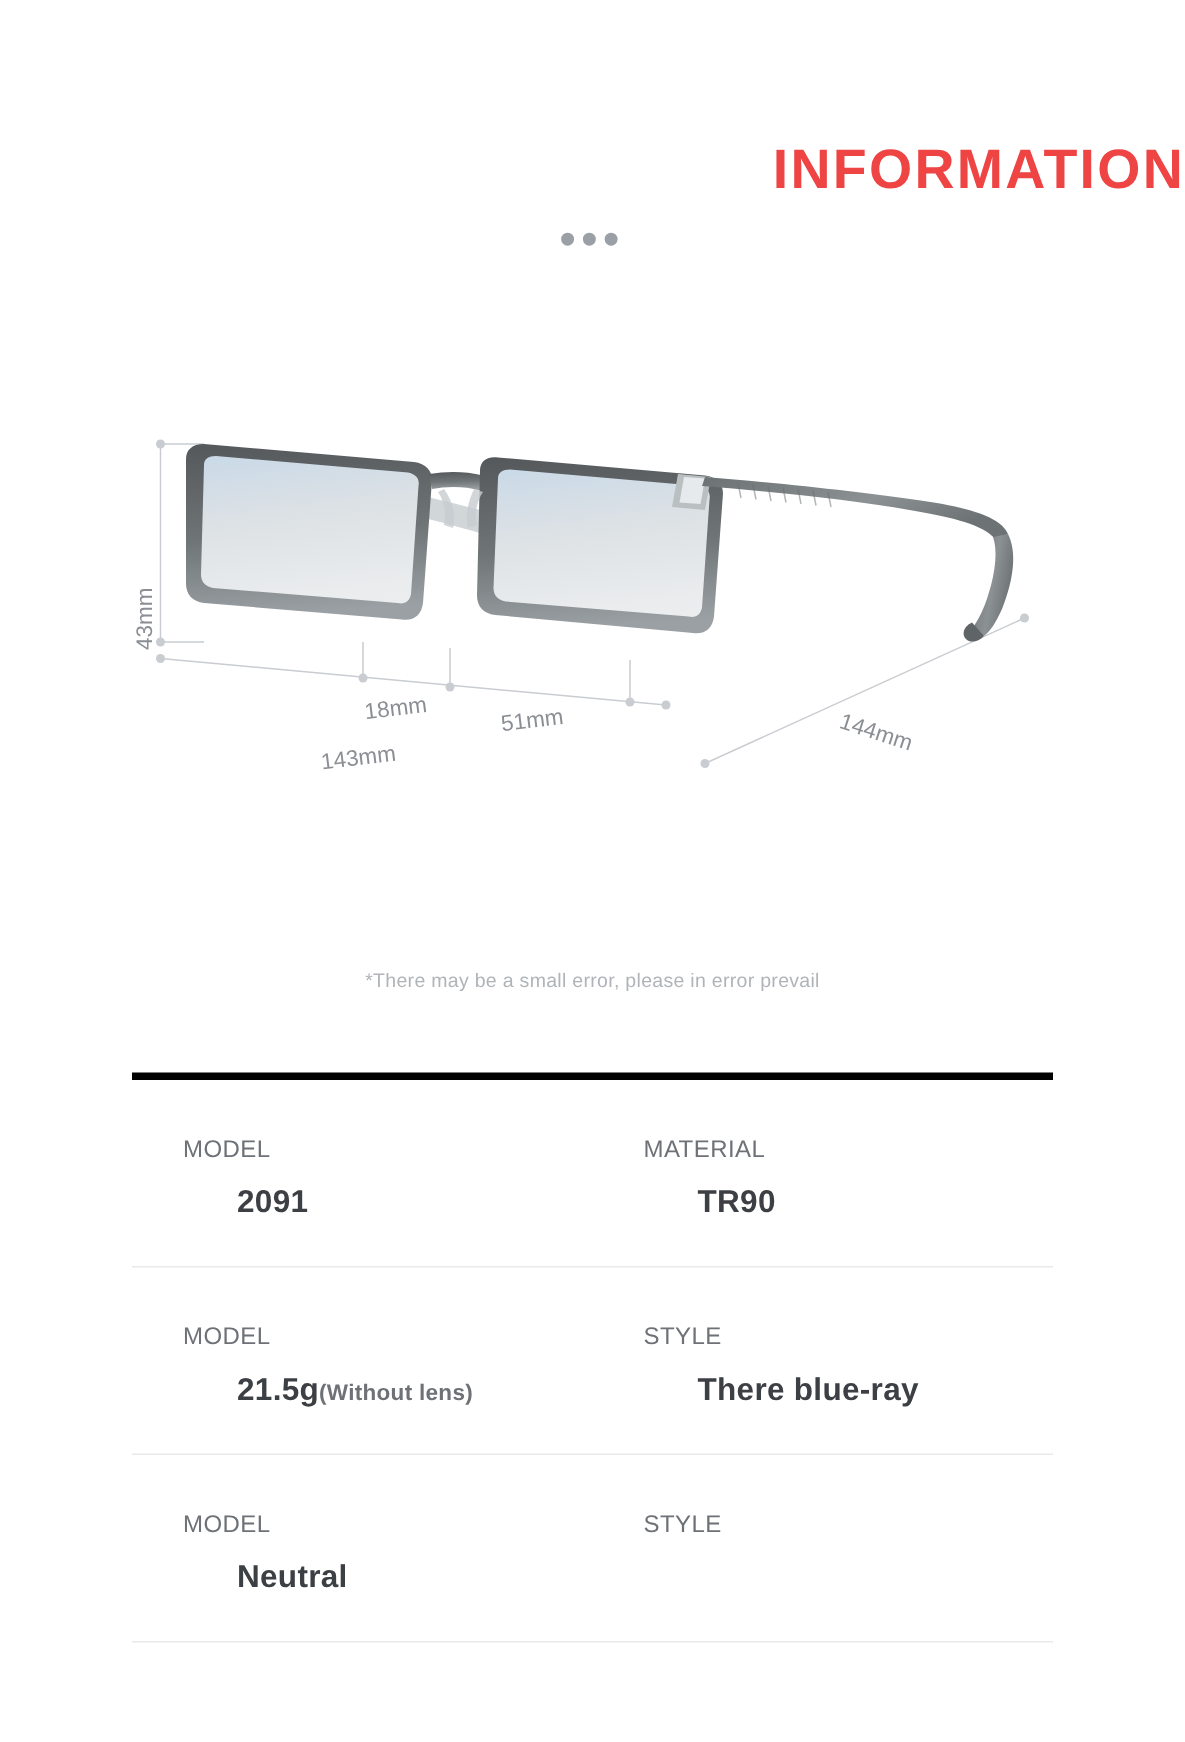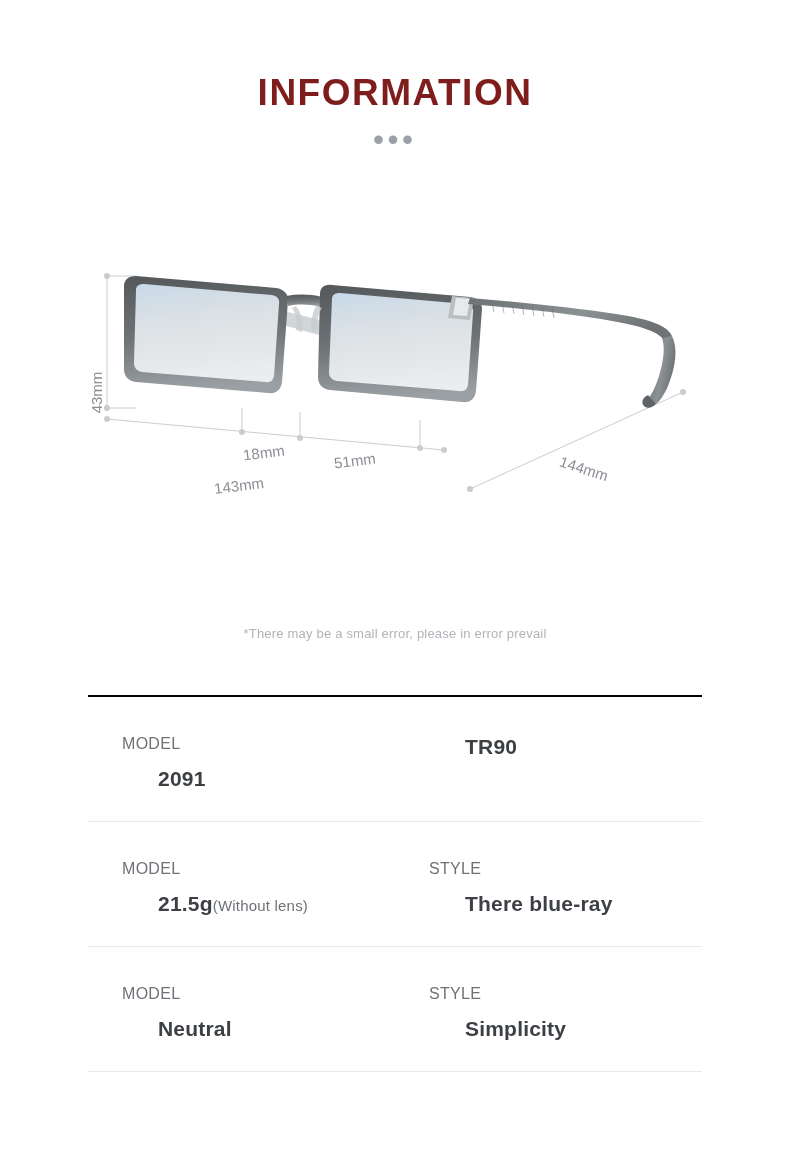--- a/index.html
+++ b/index.html
@@ -11,26 +11,26 @@
   body {
     width: 790px;
     height: 1161px;
     position: relative;
     font-family: "Liberation Sans", sans-serif;
     color: #4a4a4a;
     overflow: hidden;
   }
 
   .page-title {
-    text-align: center;
+    text-align: right;
     font-size: 37px;
     font-weight: bold;
     letter-spacing: 1.5px;
-    color: #7f1d1d;
-    margin-top: 72px;
+    color: #ef4444;
+    margin-top: 92px;
   }
   .dots {
     text-align: center;
     font-size: 30px;
     font-weight: bold;
     letter-spacing: 4px;
     color: #9aa0a6;
     line-height: 20px;
     margin-top: 16px;
   }
@@ -65,21 +65,21 @@
     text-align: center;
     font-size: 13px;
     color: #b0b4b8;
     margin-top: 34px;
     letter-spacing: 0.2px;
   }
 
   
   .spec-table {
     margin: 54px 88px 0 88px;
-    border-top: 2px solid #000000;
+    border-top: 5px solid #000000;
   }
   .spec-row {
     display: flex;
     border-bottom: 1px solid #e9e9e9;
     padding: 38px 0 30px 0;
   }
   .spec-cell {
     width: 50%;
     padding-left: 34px;
   }
@@ -91,21 +91,21 @@
   }
   .spec-val {
     font-size: 21px;
     font-weight: bold;
     color: #3c3f43;
     letter-spacing: 0.2px;
     margin-left: 36px;
   }
   .spec-val .sub {
     font-size: 15px;
-    font-weight: normal;
+    font-weight: bold;
     color: #6e7277;
   }
 </style>
 </head>
 <body>
 
 <div class="page-title">INFORMATION</div>
 <div class="dots">•••</div>
 
 <div class="diagram">
@@ -201,20 +201,21 @@
 <div class="disclaimer">*There may be a small error, please in error prevail</div>
 
 <div class="spec-table">
 
   <div class="spec-row">
     <div class="spec-cell">
       <div class="spec-key">MODEL</div>
       <div class="spec-val"><span>2091</span></div>
     </div>
     <div class="spec-cell">
+      <div class="spec-key">MATERIAL</div>
       <div class="spec-val"><span>TR90</span></div>
     </div>
   </div>
 
   <div class="spec-row">
     <div class="spec-cell">
       <div class="spec-key">MODEL</div>
       <div class="spec-val"><span>21.5g</span><span class="sub">(Without lens)</span></div>
     </div>
     <div class="spec-cell">
@@ -223,17 +224,16 @@
     </div>
   </div>
 
   <div class="spec-row">
     <div class="spec-cell">
       <div class="spec-key">MODEL</div>
       <div class="spec-val"><span>Neutral</span></div>
     </div>
     <div class="spec-cell">
       <div class="spec-key">STYLE</div>
-      <div class="spec-val"><span>Simplicity</span></div>
     </div>
   </div>
 
 </div>
 
 </body></html>

